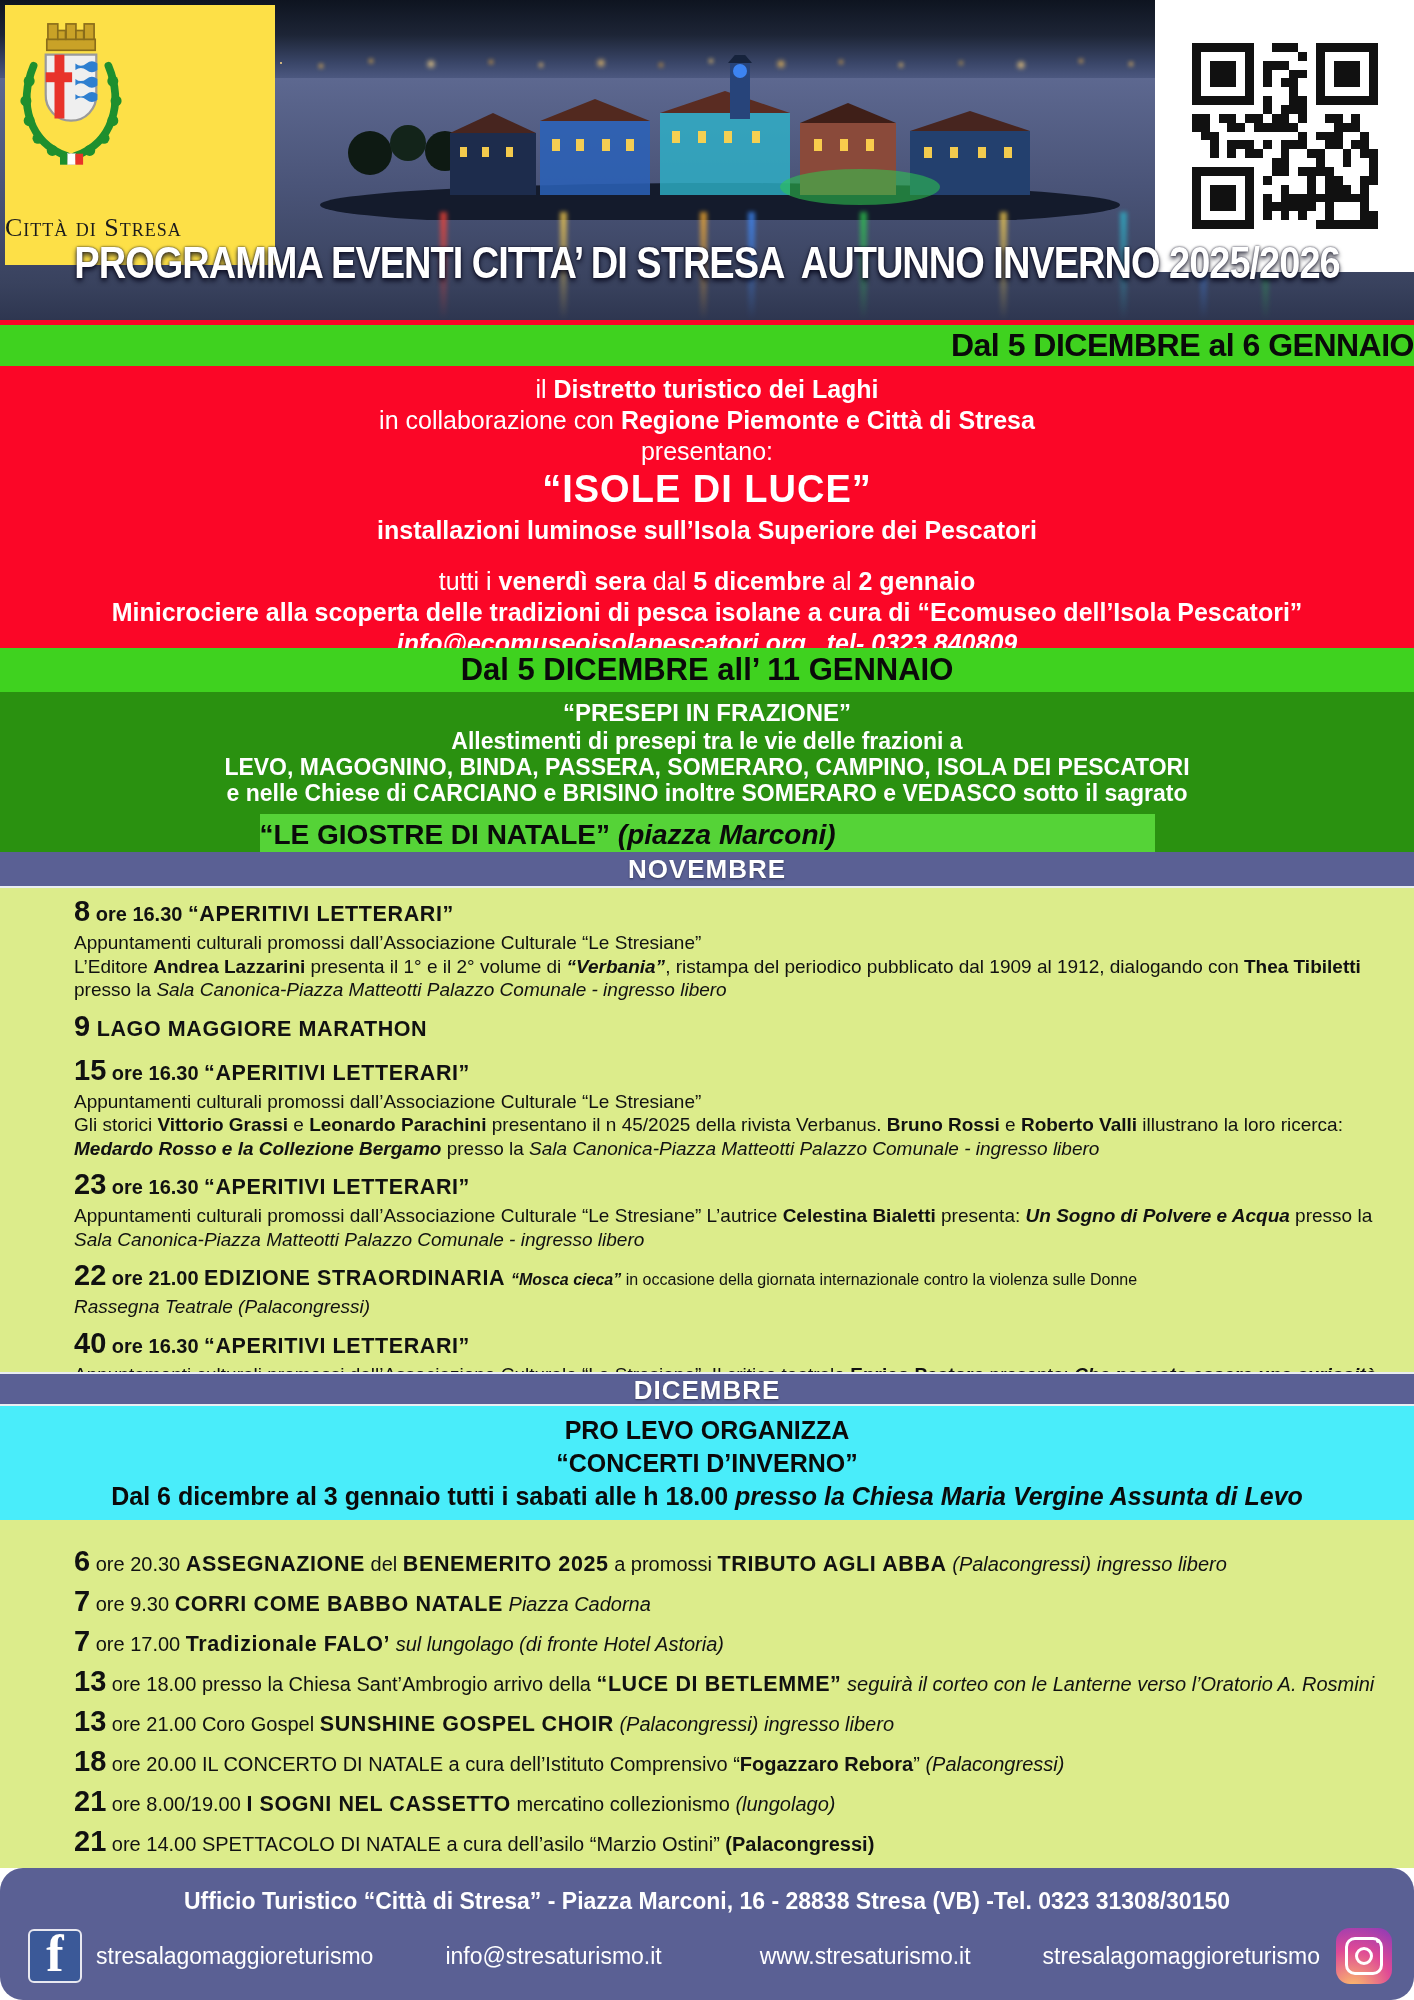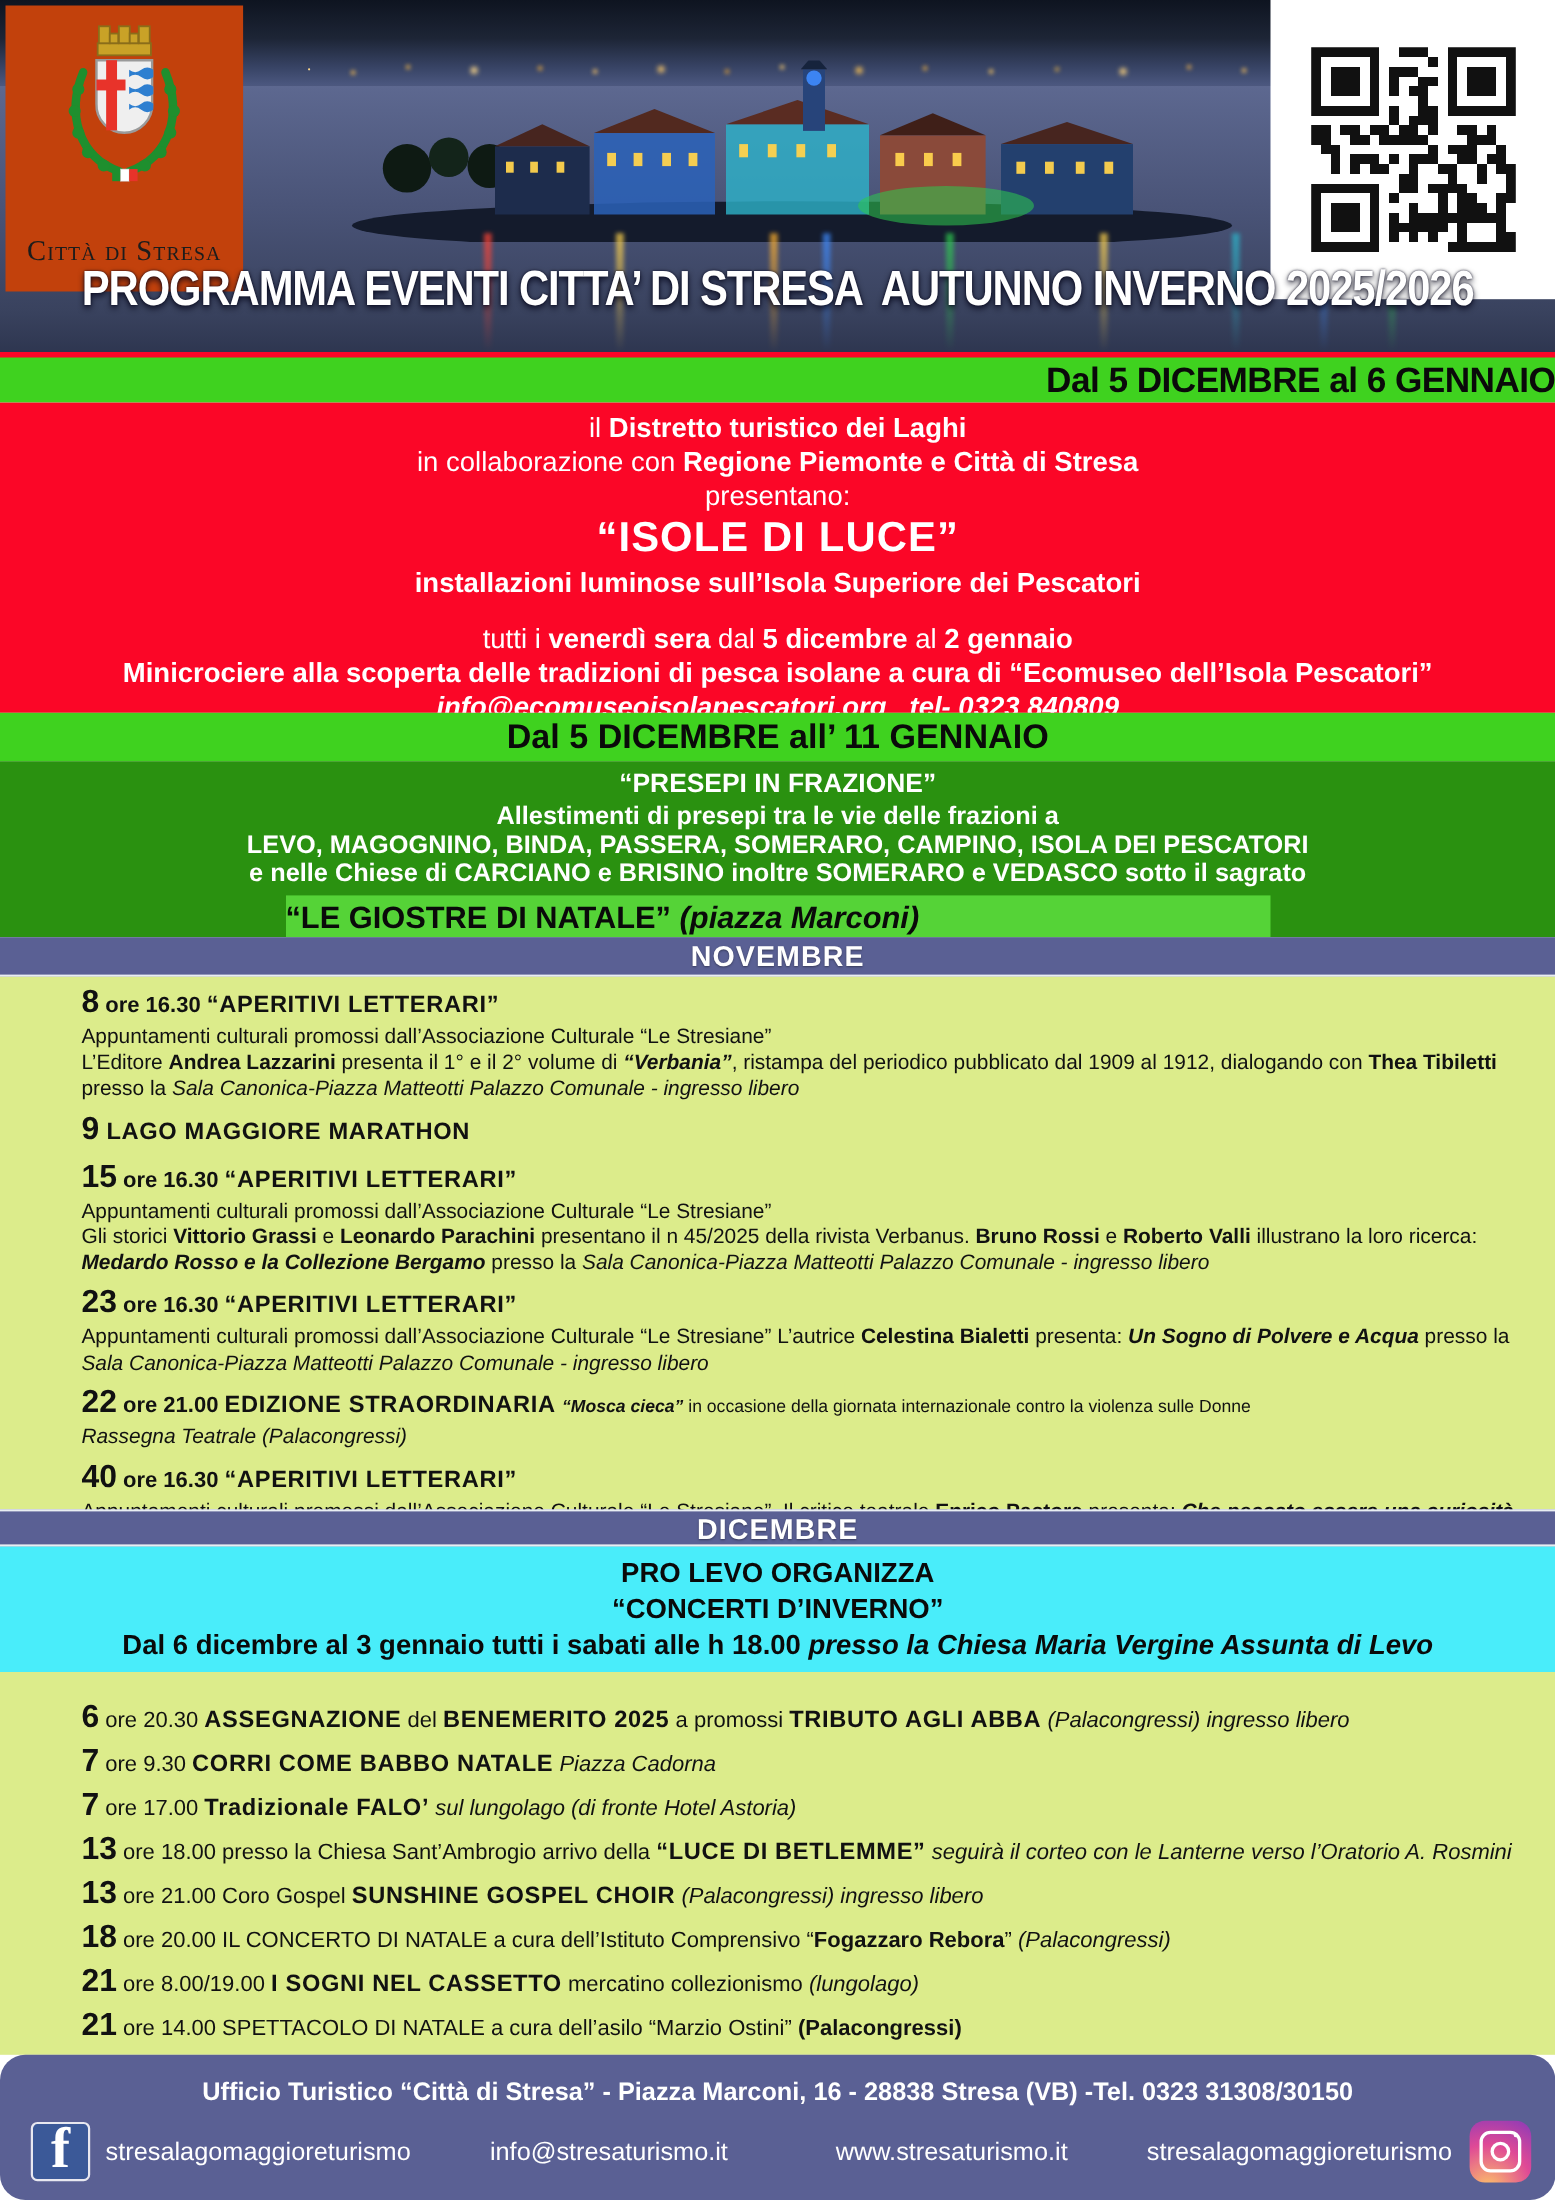--- a/index.html
+++ b/index.html
@@ -16,22 +16,22 @@
   .shore-lights{position:absolute;left:280px;top:62px;width:2px;height:2px;border-radius:50%;background:#ffd98a;
     box-shadow:40px 3px 4px 1px #ffc14f,90px -2px 4px 1px #f0b64a,150px 1px 5px 2px #ffd98a,
     210px -1px 4px 1px #e8a83e,260px 2px 4px 1px #ffc868,320px 0 5px 2px #f5c469,380px 2px 4px 1px #d99b36,
     430px -2px 4px 1px #ffd070,500px 1px 5px 2px #f3bd55,560px -1px 4px 1px #e2a844,620px 2px 4px 1px #ffca61,
     680px 0 4px 1px #caa04a,740px 2px 5px 2px #ffd47d,800px -2px 4px 1px #edb14e,850px 1px 4px 1px #ffc55c;}
   .island{position:absolute;left:300px;top:55px;width:840px;height:165px;}
   .refl{position:absolute;top:212px;width:7px;height:108px;filter:blur(2px);opacity:.75;display:block;}
   .hdr-title{position:absolute;left:0;right:0;bottom:6px;z-index:6;text-align:center;color:#fff;
     font-size:38px;font-weight:900;letter-spacing:-1px;white-space:pre;transform:scaleY(1.18);transform-origin:bottom;
     text-shadow:0 2px 5px rgba(0,0,20,.8),0 0 2px rgba(0,0,30,.9);}
-  .logo-box{position:absolute;left:5px;top:5px;width:216px;height:260px;background:#c2410c;z-index:5;
-    display:flex;flex-direction:column;align-items:center;justify-content:flex-start;padding-top:10px;}
+  .logo-box{position:absolute;left:5px;top:5px;width:270px;height:260px;background:#fde047;z-index:5;
+    display:flex;flex-direction:column;align-items:flex-start;justify-content:flex-start;padding-top:10px;}
   .logo-text{font-family:"Liberation Serif","DejaVu Serif",serif;font-size:26px;color:#1c1c1c;
     letter-spacing:1px;font-variant:small-caps;margin-top:2px;}
   .qr-panel{position:absolute;right:0;top:0;width:259px;height:272px;background:#fff;z-index:5;
     display:flex;align-items:center;justify-content:center;}
   .qr-panel svg{width:186px;height:186px;}
 
   
   .banner1{width:100%;height:46px;background:#3fd21f;border-top:5px solid #fb0627;
     text-align:right;line-height:40px;font-size:32px;font-weight:800;color:#0a0a0a;letter-spacing:-.5px;}
   .banner2{width:100%;height:44px;background:#3fd21f;text-align:center;line-height:44px;

